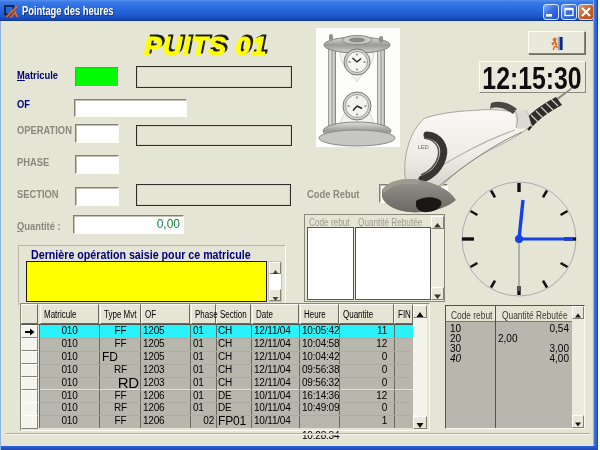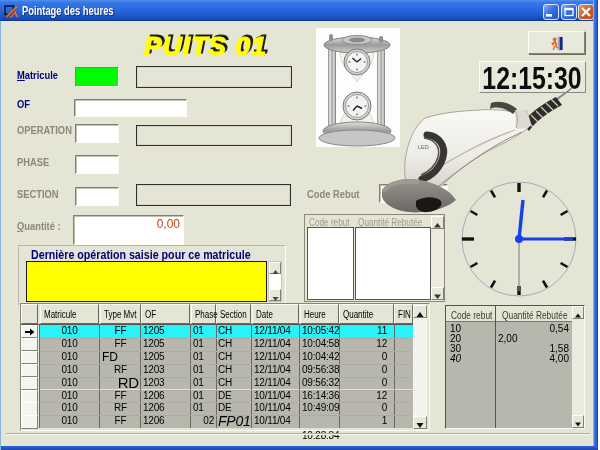--- a/index.html
+++ b/index.html
@@ -65,21 +65,21 @@
 <div class="abs wbox" style="left:136px;top:125px;width:156px;height:21px;"></div>
 
 <div class="abs lblg" style="left:17px;top:156px;">PHASE</div>
 <div class="abs inp" style="left:75px;top:155px;width:44px;height:19px;"></div>
 
 <div class="abs lblg" style="left:17px;top:188px;">SECTION</div>
 <div class="abs inp" style="left:75px;top:187px;width:44px;height:19px;"></div>
 <div class="abs wbox" style="left:136px;top:184px;width:155px;height:22px;"></div>
 
 <div class="abs lblg" style="left:17px;top:220px;"><u>Q</u>uantité :</div>
-<div class="abs inp" style="left:73px;top:215px;width:111px;height:30px;font-size:12px;color:#c2410c;text-align:right;padding-right:3px;line-height:17px;">0,00</div>
+<div class="abs inp" style="left:73px;top:215px;width:111px;height:19px;font-size:12px;color:#15803d;text-align:right;padding-right:3px;line-height:17px;">0,00</div>
 
 <div class="abs" style="left:18px;top:245px;width:268px;height:61px;border:1px solid;border-color:#b8b6a8 #fffef2 #fffef2 #b8b6a8;"></div>
 <div class="abs lblb" style="left:31px;top:248px;font-size:12px;transform:scaleX(.89);">Dernière opération saisie pour ce matricule</div>
 <div class="abs" style="left:26px;top:261px;width:241px;height:41px;background:#ffff00;border:1px solid #1a1a1a;"></div>
 <div class="abs" style="left:268px;top:261px;width:14px;height:41px;background:#fff;border:1px solid #c8c5b6;">
  <div class="sbtn" style="left:0;top:0;width:12px;height:12px;"><svg width="11" height="10">
         <path d="M5.5 3 L8.5 7 L2.5 7 Z" fill="#444"></path>
       </svg></div>
  <div class="sbtn" style="left:0;bottom:0;width:12px;height:12px;"><svg width="11" height="10">
         <path d="M5.5 7 L8.5 3 L2.5 3 Z" fill="#444"></path>
@@ -333,21 +333,21 @@
       <div style="position:absolute;left:231px;top:98.4px;width:45px;height:12.9px;font-size:10px;letter-spacing:-0.2px;line-height:12.9px;text-align:left;padding-left:2px;white-space:nowrap;">10/11/04</div>
       <div style="position:absolute;left:279px;top:98.4px;width:37px;height:12.9px;font-size:10px;letter-spacing:-0.2px;line-height:12.9px;text-align:left;padding-left:2px;white-space:nowrap;">10:49:09</div>
       <div style="position:absolute;left:318px;top:98.4px;width:53px;height:12.9px;font-size:10px;letter-spacing:-0.2px;line-height:12.9px;text-align:right;padding-right:5px;white-space:nowrap;">0</div>
       <div style="position:absolute;left:373px;top:98.4px;width:17px;height:12.9px;font-size:10px;letter-spacing:-0.2px;line-height:12.9px;text-align:left;padding-left:2px;white-space:nowrap;"></div>
       <div style="position:absolute;left:0px;top:111.3px;width:17px;height:13.4px;background:#f5f5ef;border:1px solid;border-color:#fff #85837a #85837a #fff;"></div>
       <div style="position:absolute;left:18px;top:111.3px;width:374px;height:12.9px;background:#b8b7ae;"></div>
       <div style="position:absolute;left:19px;top:111.3px;width:57px;height:12.9px;font-size:10px;letter-spacing:-0.2px;line-height:12.9px;text-align:center;padding-left:2px;white-space:nowrap;">010</div>
       <div style="position:absolute;left:79px;top:111.3px;width:39px;height:12.9px;font-size:10px;letter-spacing:-0.2px;line-height:12.9px;text-align:center;padding-left:2px;white-space:nowrap;">FF</div>
       <div style="position:absolute;left:120px;top:111.3px;width:47px;height:12.9px;font-size:10px;letter-spacing:-0.2px;line-height:12.9px;text-align:left;padding-left:2px;white-space:nowrap;">1206</div>
       <div style="position:absolute;left:170px;top:111.3px;width:23px;height:12.9px;font-size:10px;letter-spacing:-0.2px;line-height:12.9px;text-align:right;padding-left:2px;white-space:nowrap;">02</div>
-      <div style="position:absolute;left:195px;top:111.3px;width:33px;height:12.9px;font-size:14px;letter-spacing:-0.2px;line-height:12.9px;text-align:left;padding-left:2px;white-space:nowrap;font-style:italic;">FP01</div>
+      <div style="position:absolute;left:195px;top:111.3px;width:33px;height:12.9px;font-size:12px;letter-spacing:-0.2px;line-height:12.9px;text-align:left;padding-left:2px;white-space:nowrap;">FP01</div>
       <div style="position:absolute;left:231px;top:111.3px;width:45px;height:12.9px;font-size:10px;letter-spacing:-0.2px;line-height:12.9px;text-align:left;padding-left:2px;white-space:nowrap;">10/11/04</div>
       <div style="position:absolute;left:279px;top:126px;width:37px;height:12.9px;font-size:10px;letter-spacing:-0.2px;line-height:12.9px;text-align:left;padding-left:2px;white-space:nowrap;">10:28:34</div>
       <div style="position:absolute;left:318px;top:111.3px;width:53px;height:12.9px;font-size:10px;letter-spacing:-0.2px;line-height:12.9px;text-align:right;padding-right:5px;white-space:nowrap;">1</div>
       <div style="position:absolute;left:373px;top:111.3px;width:17px;height:12.9px;font-size:10px;letter-spacing:-0.2px;line-height:12.9px;text-align:left;padding-left:2px;white-space:nowrap;"></div>
       <div style="position:absolute;left:17.5px;top:21px;width:1px;height:103.2px;background:#6a695e;"></div>
       <div style="position:absolute;left:77.5px;top:21px;width:1px;height:103.2px;background:#6a695e;"></div>
       <div style="position:absolute;left:119px;top:21px;width:1px;height:103.2px;background:#6a695e;"></div>
       <div style="position:absolute;left:169px;top:21px;width:1px;height:103.2px;background:#6a695e;"></div>
       <div style="position:absolute;left:194.5px;top:21px;width:1px;height:103.2px;background:#6a695e;"></div>
       <div style="position:absolute;left:230px;top:21px;width:1px;height:103.2px;background:#6a695e;"></div>
@@ -378,21 +378,21 @@
  <div style="position:absolute;left:5px;top:3px;font-size:11px;color:#3a3930;transform:scaleX(.76);transform-origin:0 0;white-space:nowrap;">Code rebut</div>
  <div style="position:absolute;left:56px;top:3px;font-size:11px;color:#3a3930;transform:scaleX(.76);transform-origin:0 0;white-space:nowrap;">Quantité Rebutée</div>
  <div style="position:absolute;left:0px;top:15px;width:126px;height:107px;background:#b8b7ae;border-top:1px solid #777;"></div>
  <div style="position:absolute;left:49px;top:0px;width:1px;height:122px;background:#55544c;"></div>
  <div id="rtrows">
       <div style="position:absolute;left:4px;top:17px;font-size:10px;color:#000;">10</div>
       <div style="position:absolute;left:52px;top:17px;width:71px;text-align:right;font-size:10px;color:#000;">0,54</div>
       <div style="position:absolute;left:4px;top:27px;font-size:10px;color:#000;">20</div>
       <div style="position:absolute;left:52px;top:27px;width:71px;text-align:left;font-size:10px;color:#000;">2,00</div>
       <div style="position:absolute;left:4px;top:37px;font-size:10px;color:#000;">30</div>
-      <div style="position:absolute;left:52px;top:37px;width:71px;text-align:right;font-size:10px;color:#000;">1,58</div>
+      <div style="position:absolute;left:52px;top:37px;width:71px;text-align:right;font-size:10px;color:#000;">3,00</div>
       <div style="position:absolute;left:4px;top:47px;font-size:10px;color:#000;font-style:italic;">40</div>
       <div style="position:absolute;left:52px;top:47px;width:71px;text-align:right;font-size:10px;color:#000;">4,00</div>
     </div>
  <div style="position:absolute;left:126px;top:0px;width:12px;height:122px;background:#ebecde;">
   <div class="sbtn" style="left:0;top:0;width:12px;height:13px;"><svg width="10" height="11">
           <path d="M5 3.5 L8 7.5 L2 7.5 Z" fill="#111"></path>
         </svg></div>
   <div class="sbtn" style="left:0;bottom:0;width:12px;height:13px;"><svg width="10" height="11">
           <path d="M5 7.5 L8 3.5 L2 3.5 Z" fill="#111"></path>
         </svg></div>

